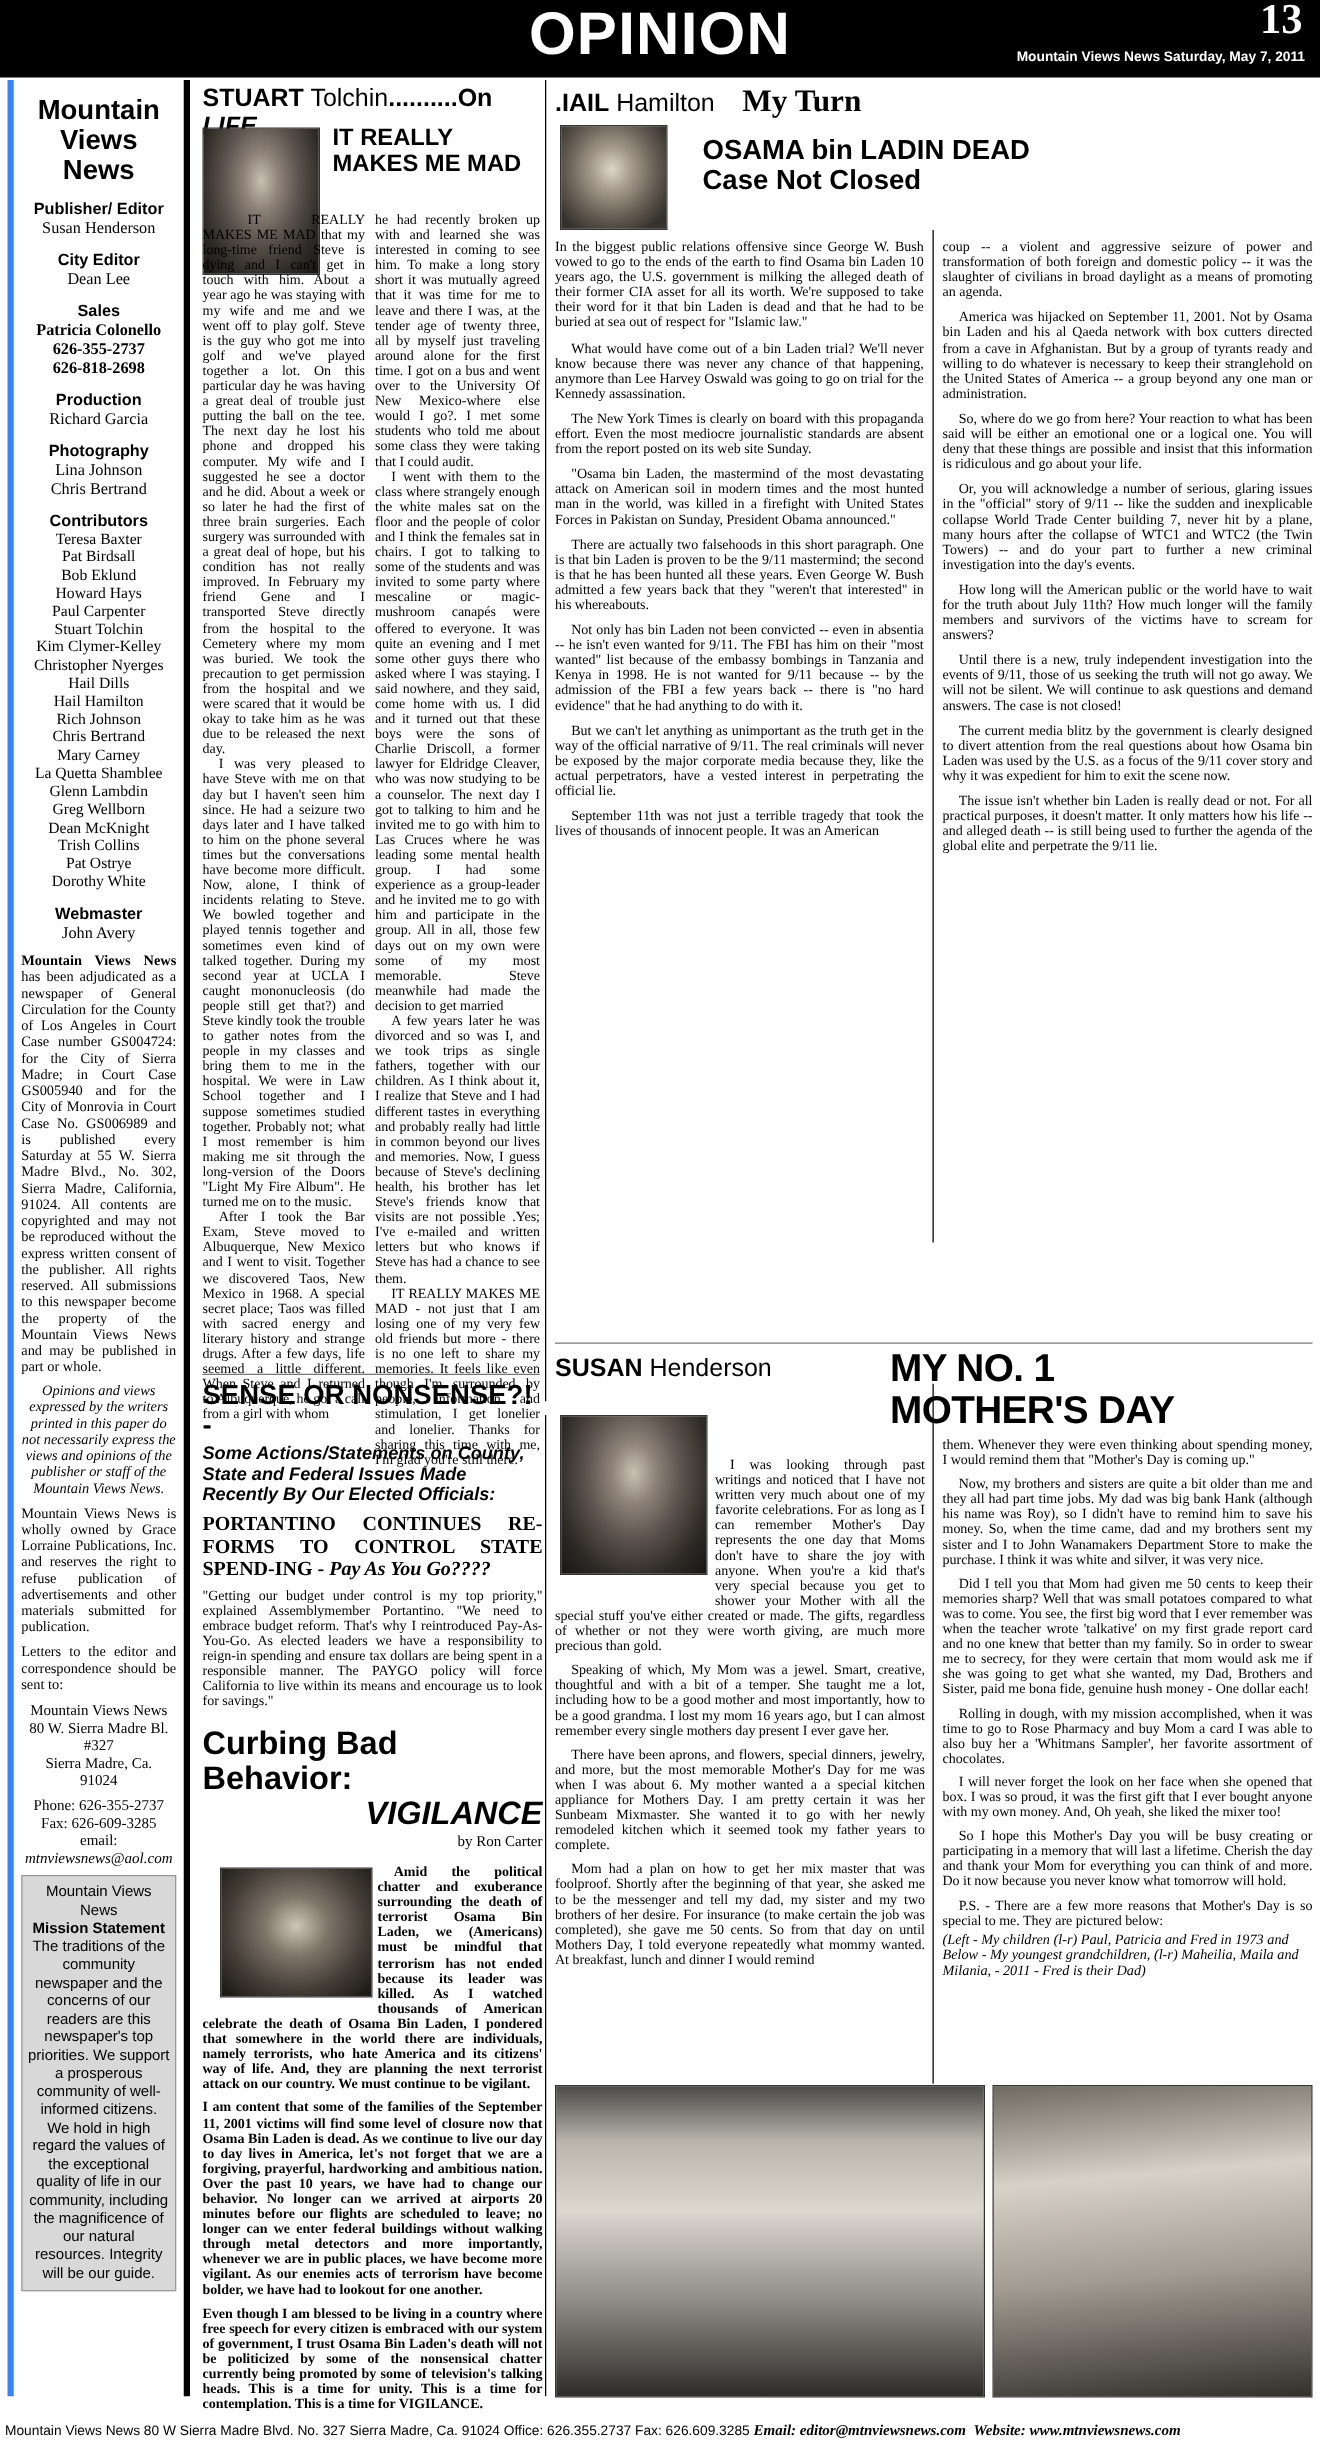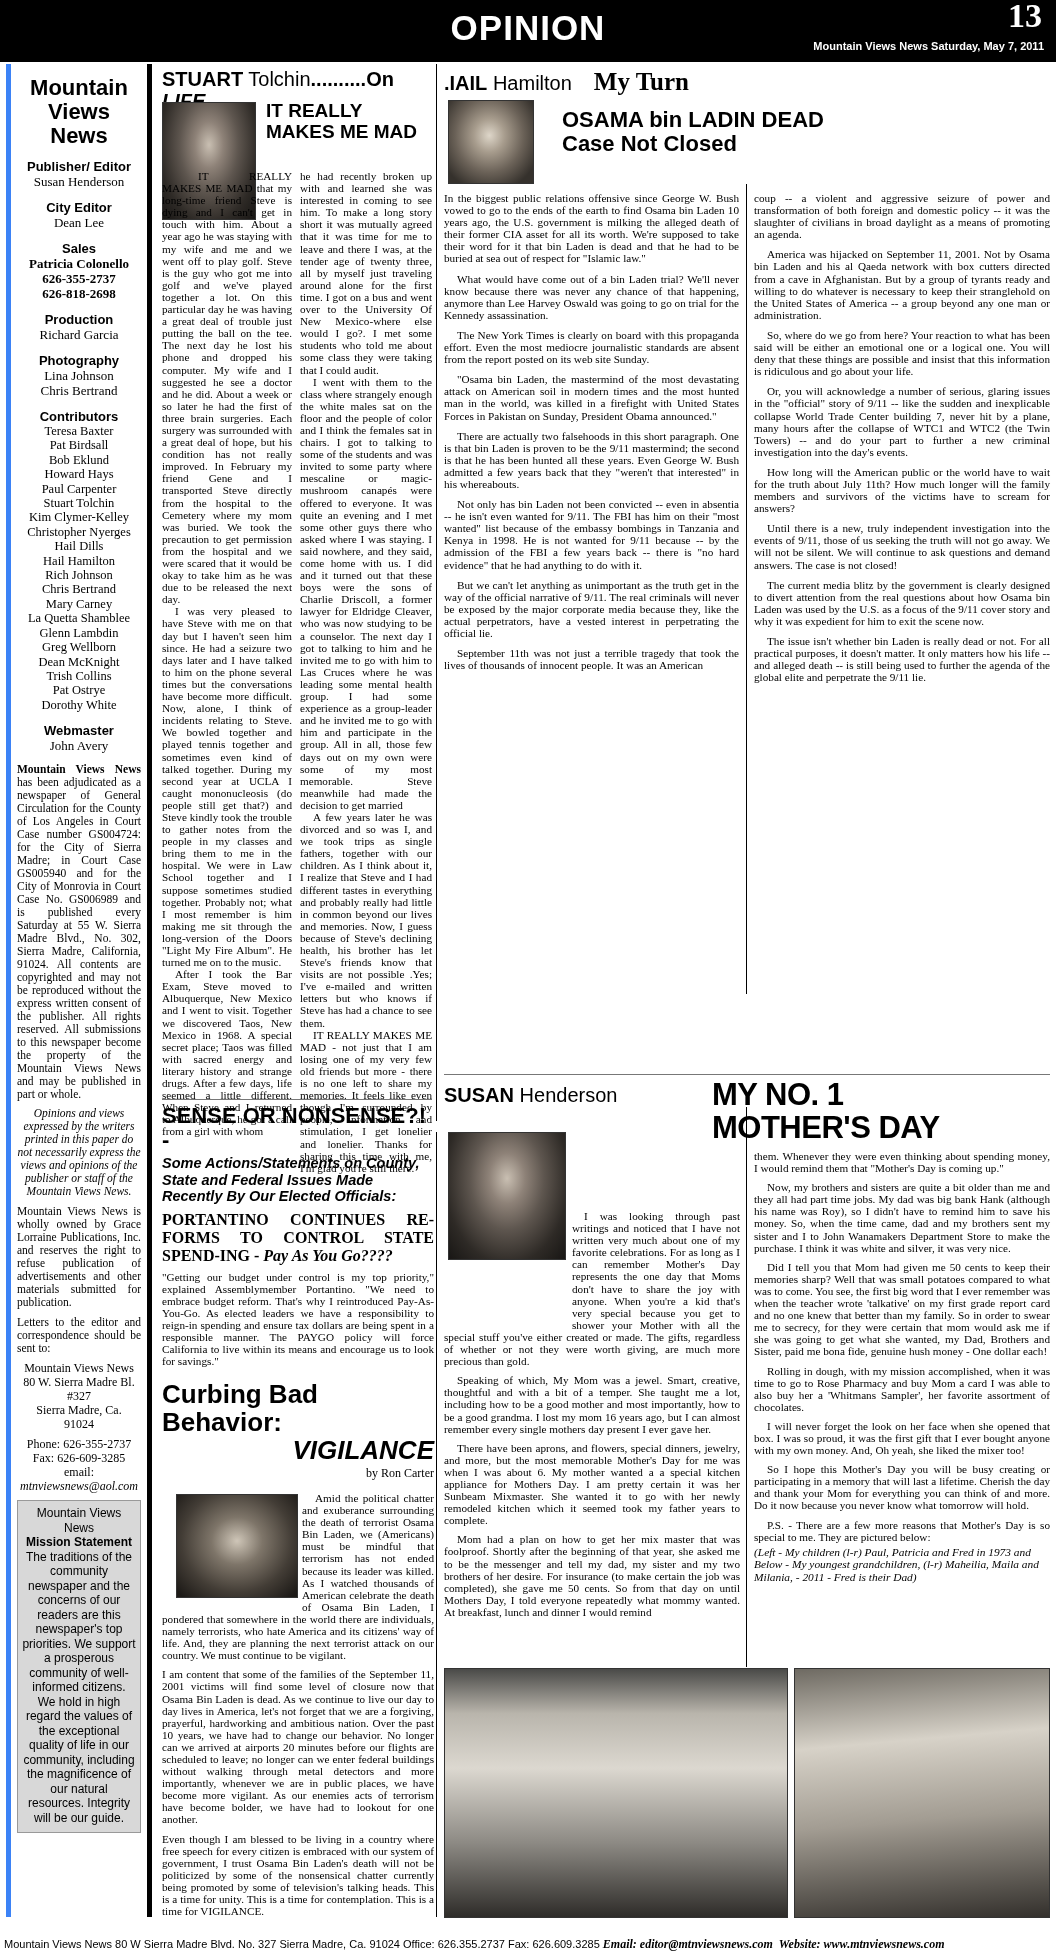--- a/index.html
+++ b/index.html
@@ -14,21 +14,21 @@
   }
 
   
   .topbar {
     position:absolute; left:0; top:0; width:1056px; height:62px;
     background:#000; color:#fff;
   }
   .topbar .opinion {
     position:absolute; left:0; top:4px; width:1056px; text-align:center;
     font-family:"Liberation Sans", sans-serif;
-    font-weight:bold; font-size:35px; letter-spacing:1px; line-height:48px;
+    font-weight:bold; font-size:48px; letter-spacing:1px; line-height:48px;
   }
   .topbar .pagenum {
     position:absolute; right:14px; top:-2px;
     font-family:"Liberation Serif", serif;
     font-weight:bold; font-size:34px; line-height:36px;
   }
   .topbar .dateline {
     position:absolute; right:12px; top:40px;
     font-family:"Liberation Sans", sans-serif;
     font-weight:bold; font-size:11px;
@@ -355,21 +355,21 @@
   </div>
 
   <div class="col" style="left:162px; top:1318px; width:272px;">
     <div class="curbing">Curbing Bad Behavior:</div>
     <div class="vigilance">VIGILANCE</div>
     <div class="by-small" style="margin-top:2px;">by Ron Carter</div>
   </div>
 
   <div class="photo speaker" style="position:absolute; left:176px; top:1432px; width:122px; height:104px;"></div>
 
-  <div class="col" style="left:162px; top:1430px; width:272px;">
+  <div class="col" style="left:162px; top:1430px; width:272px;font-weight:bold;">
     <div class="body-text" style="min-height:112px;">
       <div style="float:left; width:140px; height:110px;"></div>
       <p class="noind" style="text-indent:13px;">Amid the political chatter and exuberance surrounding the death of terrorist Osama Bin Laden, we (Americans) must be mindful that terrorism has not ended because its leader was killed. As I watched thousands of American celebrate the death of Osama Bin Laden, I pondered that somewhere in the world there are individuals, namely terrorists, who hate America and its citizens' way of life. And, they are planning the next terrorist attack on our country. We must continue to be vigilant.</p>
     </div>
     <div class="body-text" style="margin-top:7px;">
       <p class="noind">I am content that some of the families of the September 11, 2001 victims will find some level of closure now that Osama Bin Laden is dead. As we continue to live our day to day lives in America, let's not forget that we are a forgiving, prayerful, hardworking and ambitious nation. Over the past 10 years, we have had to change our behavior. No longer can we arrived at airports 20 minutes before our flights are scheduled to leave; no longer can we enter federal buildings without walking through metal detectors and more importantly, whenever we are in public places, we have become more vigilant.  As our enemies acts of terrorism have become bolder, we have had to lookout for one another.</p>
     </div>
     <div class="body-text" style="margin-top:7px;">
       <p class="noind">Even though I am blessed to be living in a country where free speech for every citizen is embraced with our system of government, I trust Osama Bin Laden's death will not be politicized by some of the nonsensical chatter currently being promoted by some of television's talking heads. This is a time for unity. This is a time for contemplation. This is a time for VIGILANCE.</p>
     </div>
@@ -419,21 +419,21 @@
     <span class="byline"><span class="first">SUSAN</span><span> Henderson</span></span>
   </div>
 
   <div class="col headline-xl" style="left:712px; top:1016px; width:340px;">
     <div>MY NO. 1</div>
     <div>MOTHER'S DAY</div>
   </div>
 
   <div class="photo portrait" style="position:absolute; left:448px; top:1070px; width:118px; height:128px;"></div>
 
-  <div class="col" style="left:444px; top:1148px; width:296px;">
+  <div class="col" style="left:444px; top:1104px; width:296px;">
     <div class="body-text">
       <div style="float:left; width:128px; height:116px;"></div>
       <p class="noind" style="text-indent:12px;">I was looking through past writings and noticed that I have not written very much about one of my favorite celebrations.  For as long as I can remember Mother's Day represents the one day that Moms don't have to share the joy with anyone.  When you're a kid that's very special because you get to shower your Mother with all the special stuff you've either created or made.  The gifts, regardless of whether or not they were worth giving, are much more precious than gold.</p>
       <p style="margin-top:7px;">Speaking of which, My Mom was a jewel.  Smart, creative, thoughtful and  with a bit of a temper.  She taught me a lot, including how to be a good mother and most importantly, how to be a good grandma.  I lost my mom 16 years ago, but I can almost remember every single mothers day present I ever gave her.</p>
       <p style="margin-top:7px;">There have been aprons, and flowers, special dinners, jewelry, and more, but the most memorable Mother's Day for me was when I was about 6.  My mother wanted a a special kitchen appliance for Mothers Day.   I am pretty certain it was her Sunbeam Mixmaster.  She wanted it to go with her newly remodeled kitchen which it seemed took my father years to complete.</p>
       <p style="margin-top:7px;">Mom had a plan on how to get her mix master that was foolproof. Shortly after the beginning of that year, she asked me to be the messenger and  tell my dad, my sister and my two brothers of her desire.   For insurance  (to make certain the job was completed), she gave me 50 cents.  So from that day on until Mothers Day,  I told everyone repeatedly what mommy wanted.  At breakfast, lunch and dinner I would remind</p>
     </div>
   </div>
 
   <div class="col" style="left:754px; top:1088px; width:296px;">

